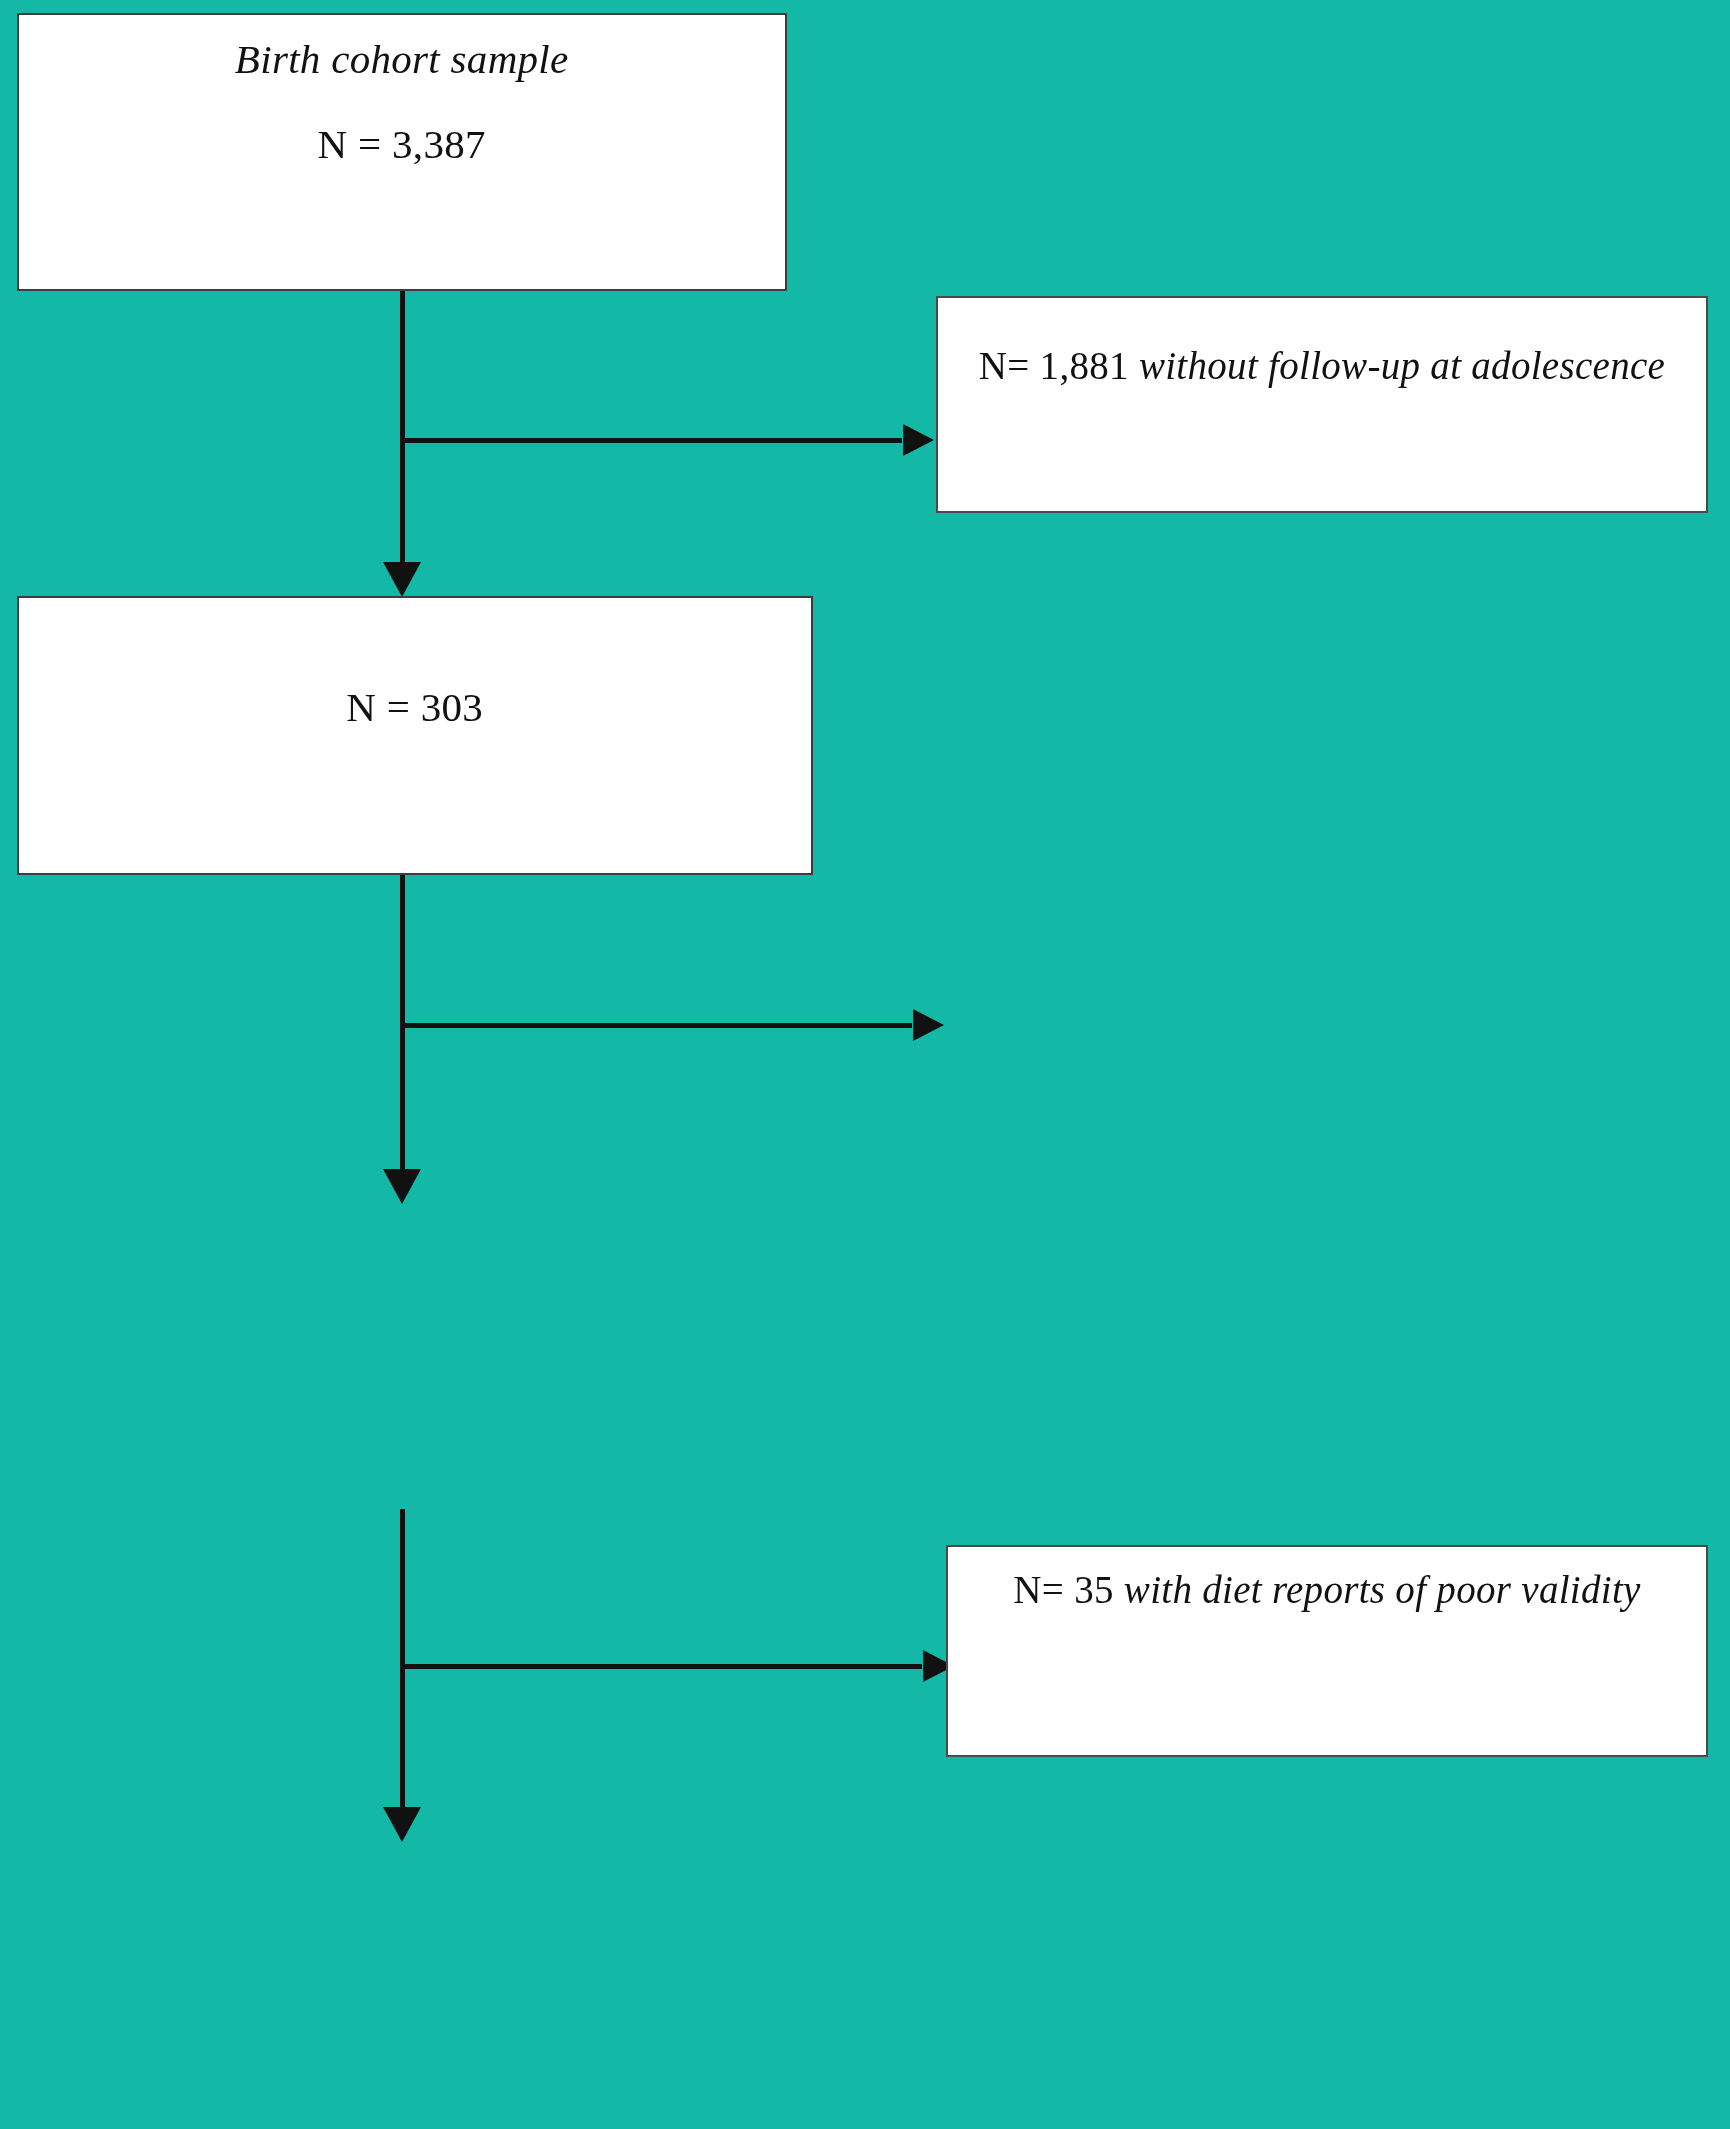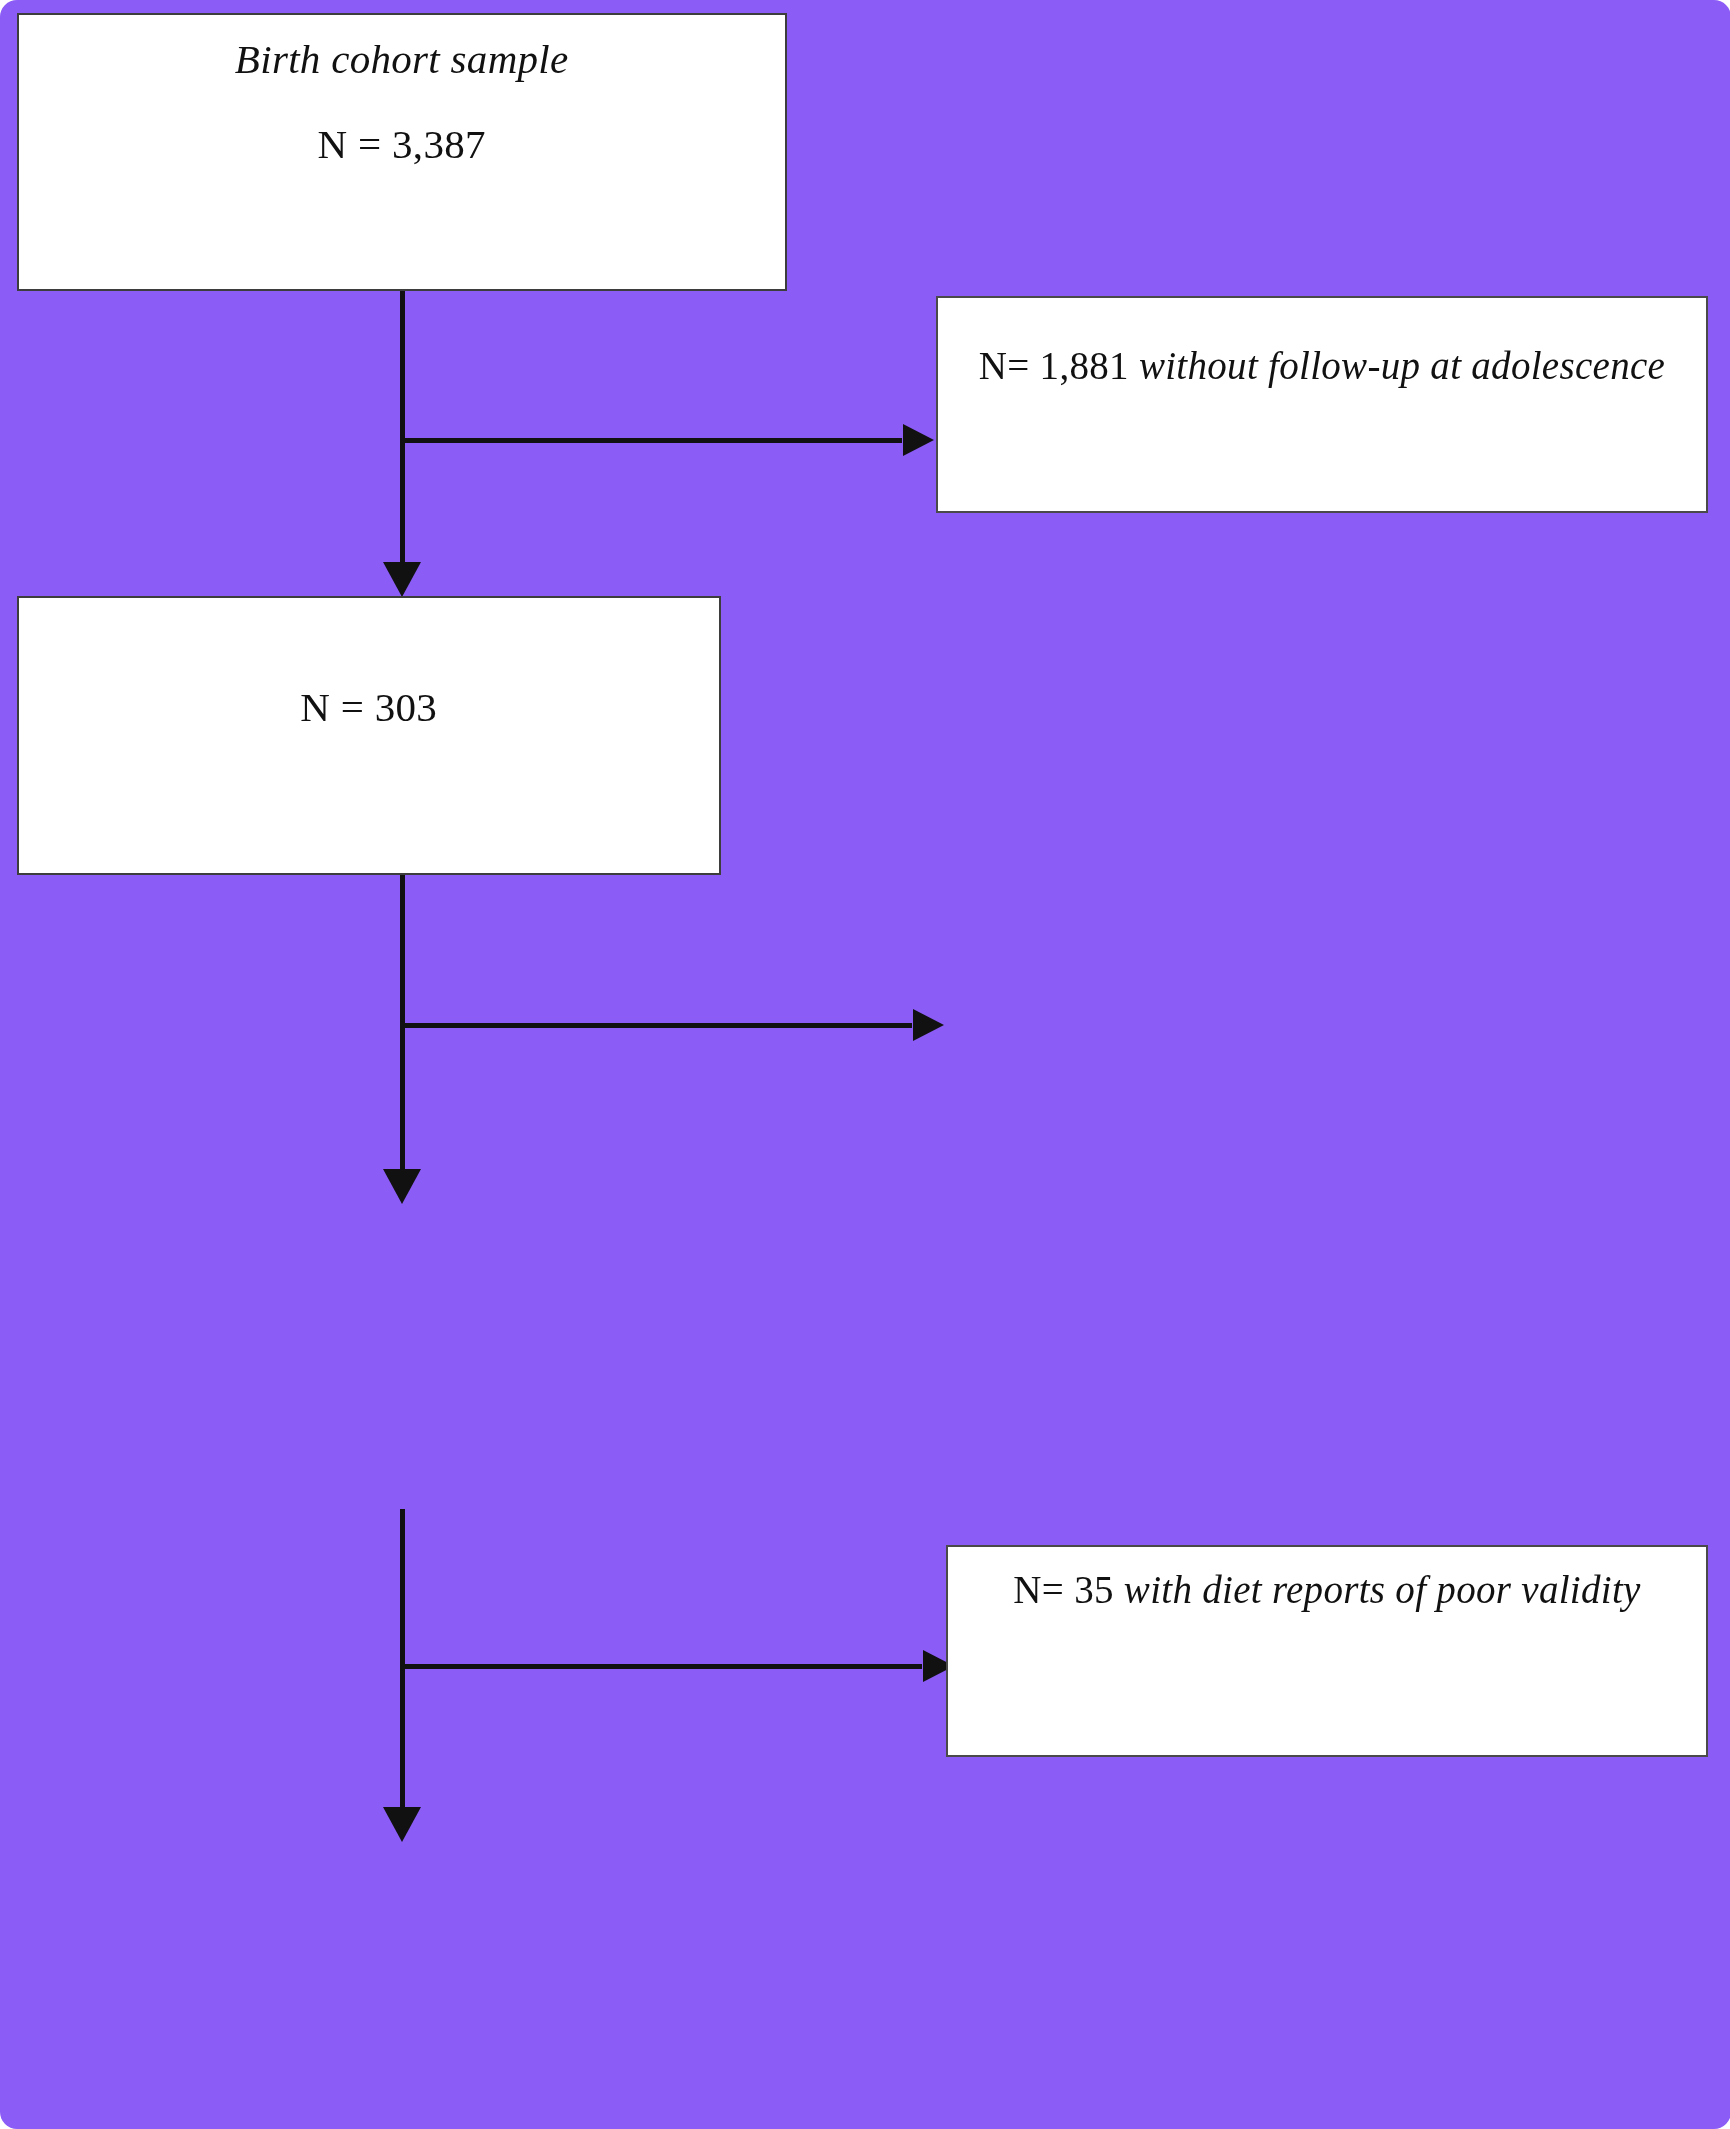--- a/index.html
+++ b/index.html
@@ -5,24 +5,23 @@
 <style>
   html, body {
     margin: 0;
     padding: 0;
     background: #ffffff;
   }
   #canvas {
     position: relative;
     width: 1731px;
     height: 2129px;
-    background: #8b5cf6;
+    background: #14b8a6;
     font-family: "Liberation Serif", "DejaVu Serif", serif;
     overflow: hidden;
-    border-radius: 17px;
   }
 
   
   .node {
     position: absolute;
     box-sizing: border-box;
     background: #ffffff;
     border: 2.8px solid #3a3a3a;
     display: flex;
     flex-direction: column;
@@ -86,21 +85,21 @@
   <div class="vstem" style="left:400px; top:291px; height:279px;"></div>
   <div class="arrow-down" style="left:383px; top:562px;"></div>
 
   <div class="hstem" style="left:402px; top:438px; width:500px;"></div>
   <div class="arrow-right" style="left:903px; top:424px;"></div>
 
   <div class="node side" style="left:936px; top:296px; width:772px; height:217px; justify-content:flex-start; padding-top:43px; padding-left:26px; padding-right:26px;">
     <span class="line t-md"><span class="roman">N= 1,881</span><span class="italic"> without follow-up at adolescence</span></span>
   </div>
 
-  <div class="node main" style="left:16.7px; top:596px; width:704px; height:279px; justify-content:flex-start; padding-top:84px;">
+  <div class="node main" style="left:16.7px; top:596px; width:796px; height:279px; justify-content:flex-start; padding-top:84px;">
     <span class="line roman t-lg">N = 303</span>
   </div>
 
   <div class="vstem" style="left:400px; top:875px; height:294px;"></div>
   <div class="arrow-down" style="left:383px; top:1169px;"></div>
 
   <div class="hstem" style="left:402px; top:1023px; width:510px;"></div>
   <div class="arrow-right" style="left:913px; top:1009px;"></div>
 
 

